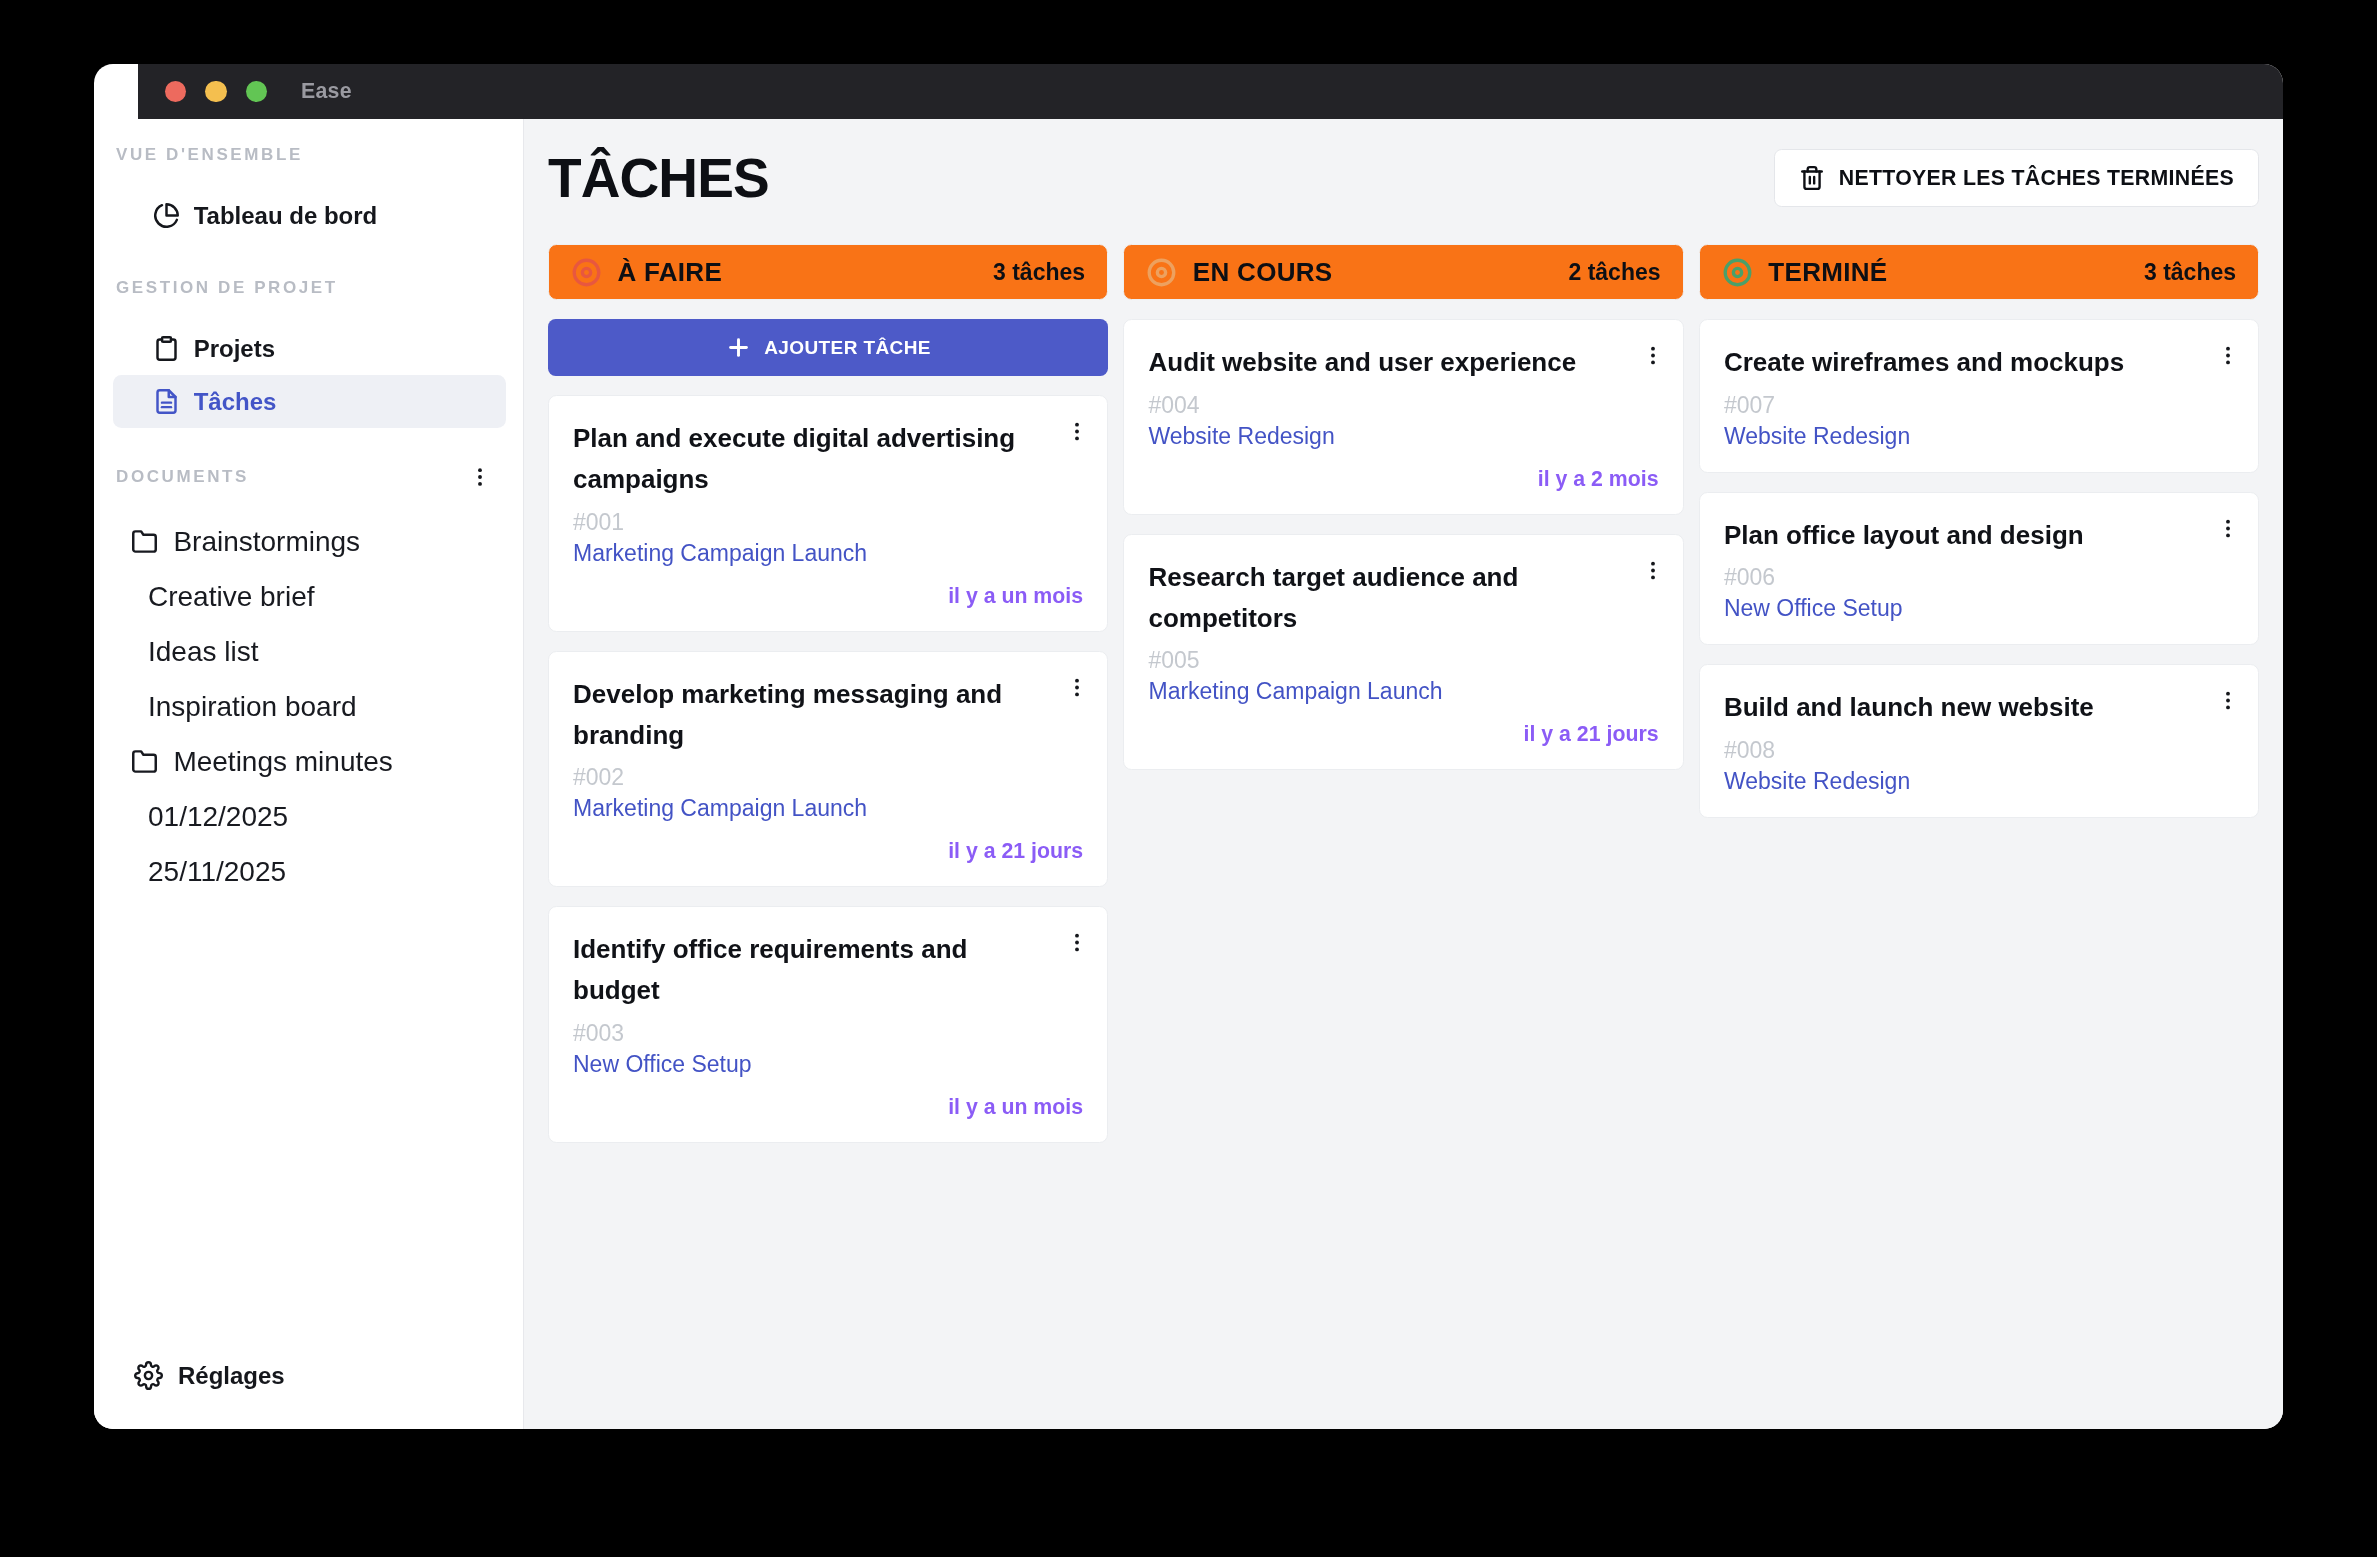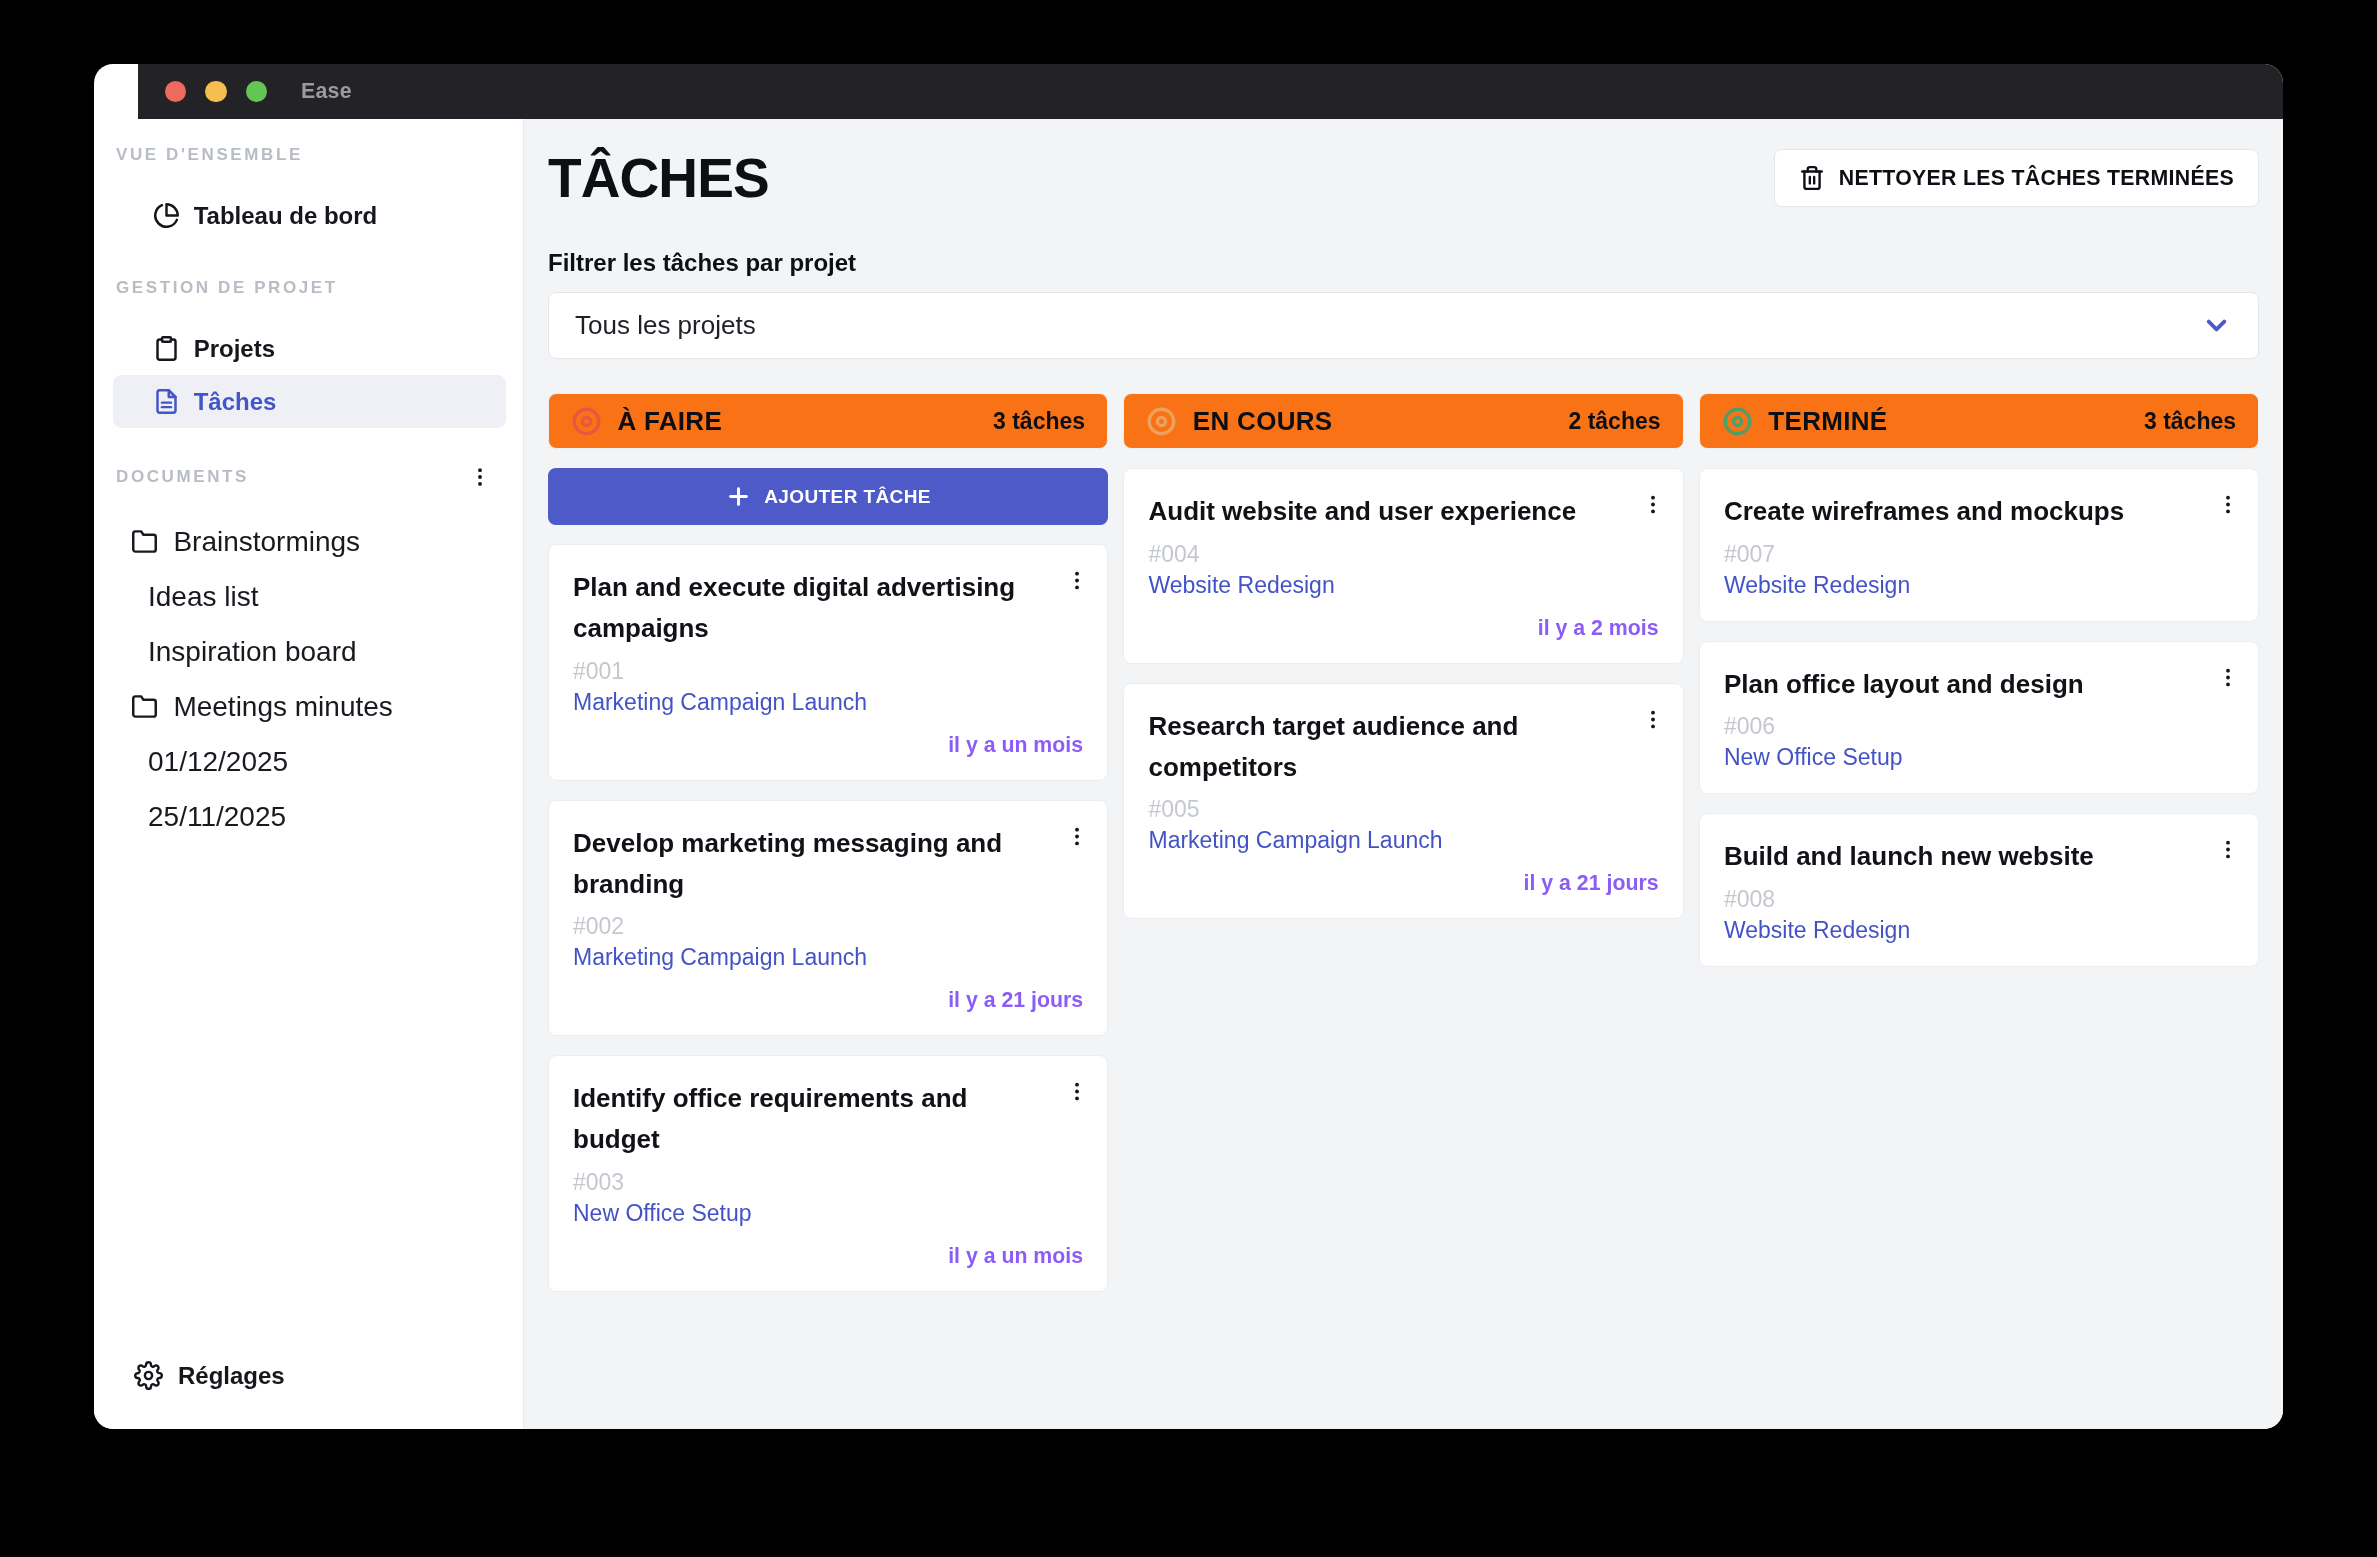--- a/index.html
+++ b/index.html
@@ -235,20 +235,23 @@
       </div>
       <div class="doc-row">
         <span class="nicon">
             <svg class="icon-svg" viewBox="0 0 24 24">
               <use href="#i-folder"></use>
             </svg>
           </span>
         <span>Brainstormings</span>
       </div>
       <div class="doc-row doc-child">
+        <span>Creative brief</span>
+      </div>
+      <div class="doc-row doc-child">
         <span>Ideas list</span>
       </div>
       <div class="doc-row doc-child">
         <span>Inspiration board</span>
       </div>
       <div class="doc-row">
         <span class="nicon">
             <svg class="icon-svg" viewBox="0 0 24 24">
               <use href="#i-folder"></use>
             </svg>
@@ -281,31 +284,20 @@
             <span class="bicon">
                 <svg class="icon-svg" viewBox="0 0 24 24">
                   <use href="#i-trash"></use>
                 </svg>
               </span>
             <span>NETTOYER LES TÂCHES TERMINÉES</span>
           </button>
         </div>
       </div>
 
-      <div class="filter-block">
-        <div class="filter-label">Filtrer les tâches par projet</div>
-        <div class="select">
-          <span class="select-value">Tous les projets</span>
-          <span class="chev">
-              <svg class="icon-svg" viewBox="0 0 24 24">
-                <use href="#i-chev"></use>
-              </svg>
-            </span>
-        </div>
-      </div>
 
       <div class="board">
 
         <section class="col col-todo">
           <div class="col-header">
             <span class="target">
                 <svg class="icon-svg" viewBox="0 0 24 24">
                   <use href="#i-target"></use>
                 </svg>
               </span>

